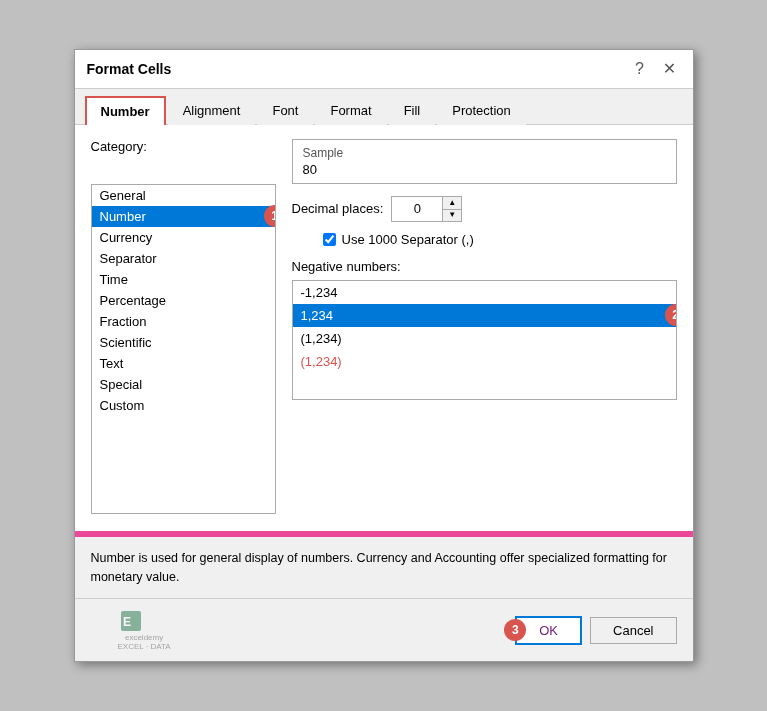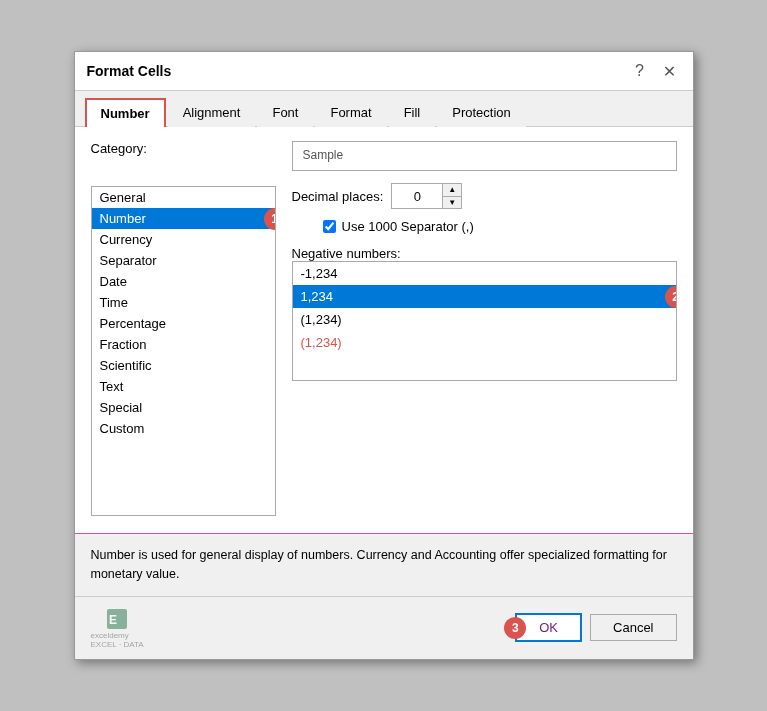--- a/index.html
+++ b/index.html
@@ -186,20 +186,21 @@
     .checkbox-row {
       display: flex;
       align-items: center;
       gap: 6px;
       margin-bottom: 12px;
       margin-left: 31px;
     }
     .checkbox-row input[type="checkbox"] { cursor: pointer; }
     .neg-label {
       font-size: 13px;
+      margin-bottom: 6px;
     }
     .neg-list-wrapper {
       border: 1px solid #aaa;
       background: #fff;
       height: 120px;
       overflow-y: auto;
       position: relative;
     }
     .neg-list {
       list-style: none;
@@ -229,21 +230,21 @@
       right: -11px;
       top: 50%;
       transform: translateY(-50%);
       z-index: 10;
     }
     .description {
       background: #f0f0f0;
       padding: 12px 16px;
       font-size: 12.5px;
       color: #000;
-      border-top: 1px solid #ec4899;
+      border-top: 6px solid #ec4899;
       line-height: 1.5;
     }
     .footer {
       background: #f0f0f0;
       padding: 10px 16px;
       display: flex;
       align-items: center;
       justify-content: flex-end;
       gap: 8px;
       border-top: 1px solid #ccc;
@@ -255,20 +256,22 @@
       align-items: center;
       opacity: 0.5;
     }
     .footer-logo svg {
       width: 24px;
       height: 24px;
     }
     .footer-logo-text {
       font-size: 8px;
       color: #555;
+      text-align: center;
+      margin-left: 27px;
     }
     .footer-btn {
       padding: 5px 22px;
       font-size: 13px;
       cursor: pointer;
       border: 1px solid #aaa;
       background: #f0f0f0;
     }
     .footer-btn.ok {
       border: 2px solid #0078d7;
@@ -327,37 +330,37 @@
         <div style="position:relative; display:inline-block;margin-top:26px;">
           <div class="category-list-wrapper">
             <ul class="category-list">
               <li>General</li>
               <li class="selected" style="position:relative;">
                 Number
                 <span class="badge">1</span>
               </li>
               <li>Currency</li>
               <li>Separator</li>
-              <li>Date</li>
               <li>Time</li>
               <li>Percentage</li>
               <li>Fraction</li>
               <li>Scientific</li>
               <li>Text</li>
               <li>Special</li>
               <li>Custom</li>
             </ul>
           </div>
         </div>
       </div>
 
       <div class="right-panel">
 
         <div class="sample-box">
           <div class="sample-label">Sample</div>
+          <div class="sample-value">80</div>
         </div>
 
         <div class="decimal-row">
           <span class="decimal-label">Decimal places:</span>
           <div class="decimal-input-wrap">
             <input class="decimal-input" type="text" value="0" style="">
             <div class="spin-btns">
               <button class="spin-btn">▲</button>
               <button class="spin-btn">▼</button>
             </div>

